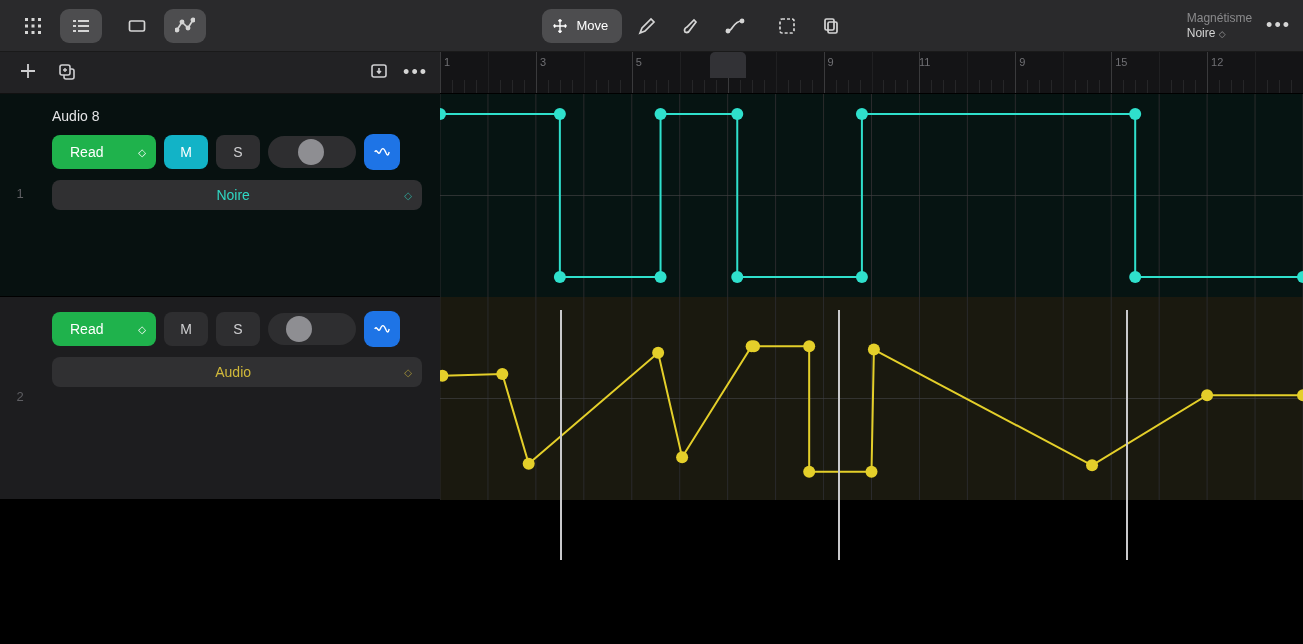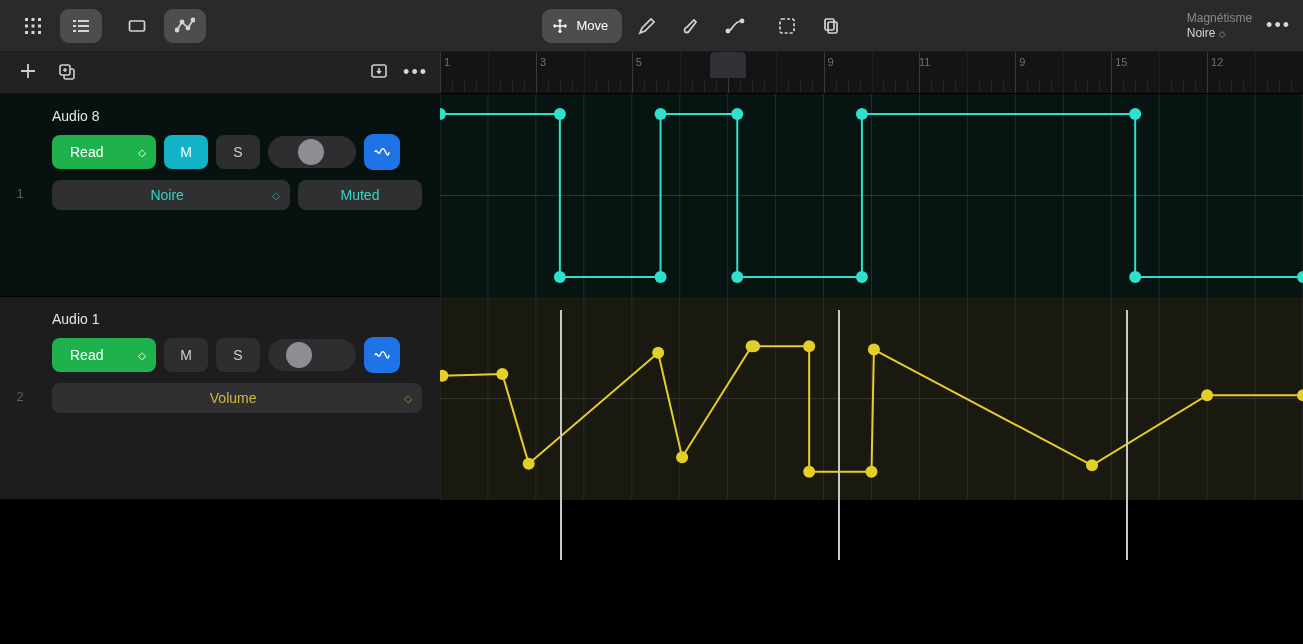--- a/index.html
+++ b/index.html
@@ -305,49 +305,45 @@
             <path d="M2 10c2-5 4 5 6 0s4-5 6 0 3 4 4 0"></path>
           </svg>
       </div>
     </div>
     <div class="row">
       <div class="wide sel teal-text">
         <span></span>
           <span>Noire</span>
           <span class="tri">◇</span>
       </div>
-      <div class="wide teal-text" style="flex:0 0 124px">
-        <span>Muted</span>
-      </div>
     </div>
   </div>
 
   <div class="track yellow">
     <div class="num">2</div>
-    <div class="title">Audio 1</div>
     <div class="row">
       <div class="chip read">
         <span>Read</span>
           <span class="tri">◇</span>
       </div>
       <div class="chip ms">M</div>
       <div class="chip ms">S</div>
       <div class="slider">
           <div class="knob" style="left:18px"></div>
         </div>
       <div class="square blue">
         <svg width="18" height="18" viewBox="0 0 20 20" stroke="#fff" fill="none" stroke-width="1.6">
             <path d="M2 10c2-5 4 5 6 0s4-5 6 0 3 4 4 0"></path>
           </svg>
       </div>
     </div>
     <div class="row">
       <div class="wide sel yellow-text">
         <span></span>
-          <span>Volume</span>
+          <span>Audio</span>
           <span class="tri">◇</span>
       </div>
     </div>
   </div>
 </div>
 
 <div class="lane t1">
   <div class="bg"></div>
   <svg viewBox="0 0 863 203" preserveAspectRatio="none">
       <g class="grid">

